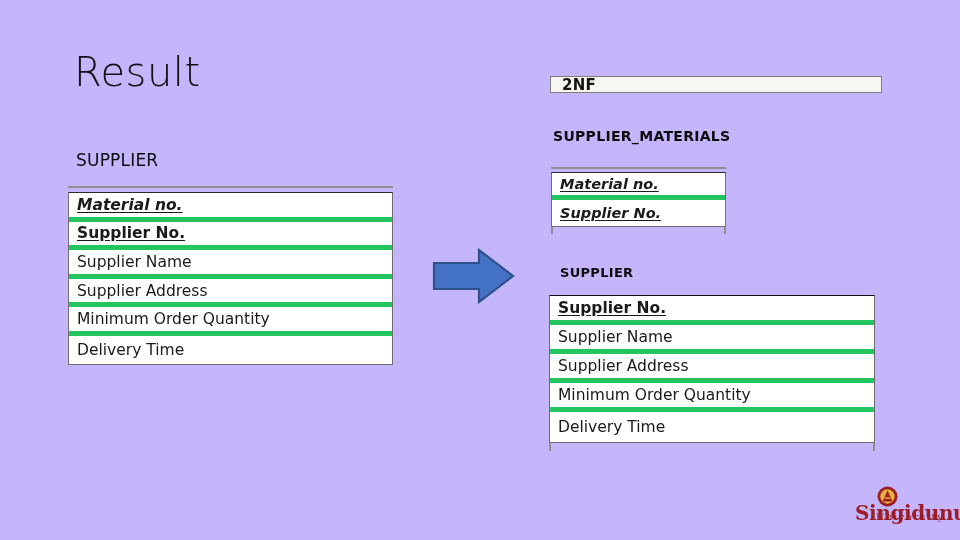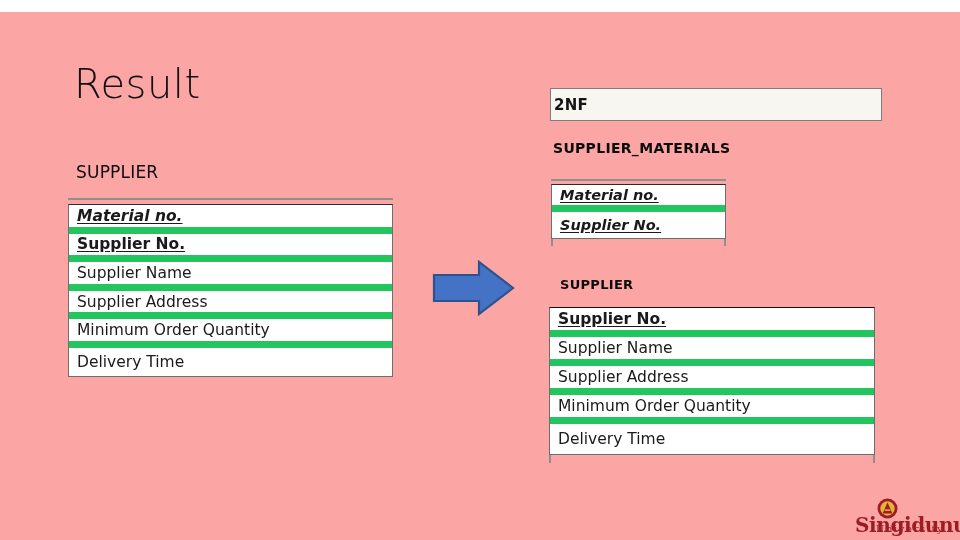--- a/index.html
+++ b/index.html
@@ -12,22 +12,21 @@
     height: 540px;
     position: relative;
     overflow: hidden;
     font-family: "Liberation Sans", sans-serif;
     color: #000000;
   }
 
   .slide {
     position: absolute;
     inset: 0;
-    background: #fca5a5;
-    margin-top: 12px;
+    background: #c4b5fd;
   }
 
   
   .slide-title {
     position: absolute;
     left: 74px;
     top: 52px;
     font-family: "DejaVu Sans", sans-serif;
     font-size: 40px;
     font-weight: 300;
@@ -64,21 +63,21 @@
     box-sizing: border-box;
     background: #ffffff;
     border: 1px solid #6e6e6e;
     border-top-color: #2b2b2b;
     border-bottom-color: #6e6e6e;
   }
   .attr-table .row {
     box-sizing: border-box;
     display: flex;
     align-items: center;
-    border-bottom: 7px solid #22c55e;
+    border-bottom: 5px solid #22c55e;
     padding-left: 8px;
     font-family: "DejaVu Sans", sans-serif;
     color: #1a1a1a;
     white-space: nowrap;
     overflow: hidden;
   }
   .attr-table .row:last-child { border-bottom: none; }
 
   .attr-table .row .txt { display: inline-block; }
   .attr-table .row.key .txt {
@@ -100,26 +99,26 @@
   #table-supplier-left { left: 68px; top: 192px; width: 325px; height: 173px; }
   #table-supplier-left .row { height: 28.6px; font-size: 15.5px; }
 
   
   .nf-banner {
     position: absolute;
     box-sizing: border-box;
     left: 550px;
     top: 76px;
     width: 332px;
-    height: 33px;
+    height: 17px;
     background: #f7f6f1;
     border: 1px solid #7d7d7d;
     display: flex;
     align-items: center;
-    padding-left: 3px;
+    padding-left: 11px;
   }
   .nf-banner .txt {
     font-family: "DejaVu Sans", sans-serif;
     font-size: 15px;
     font-weight: 700;
     color: #141414;
     letter-spacing: 0.2px;
   }
 
   

